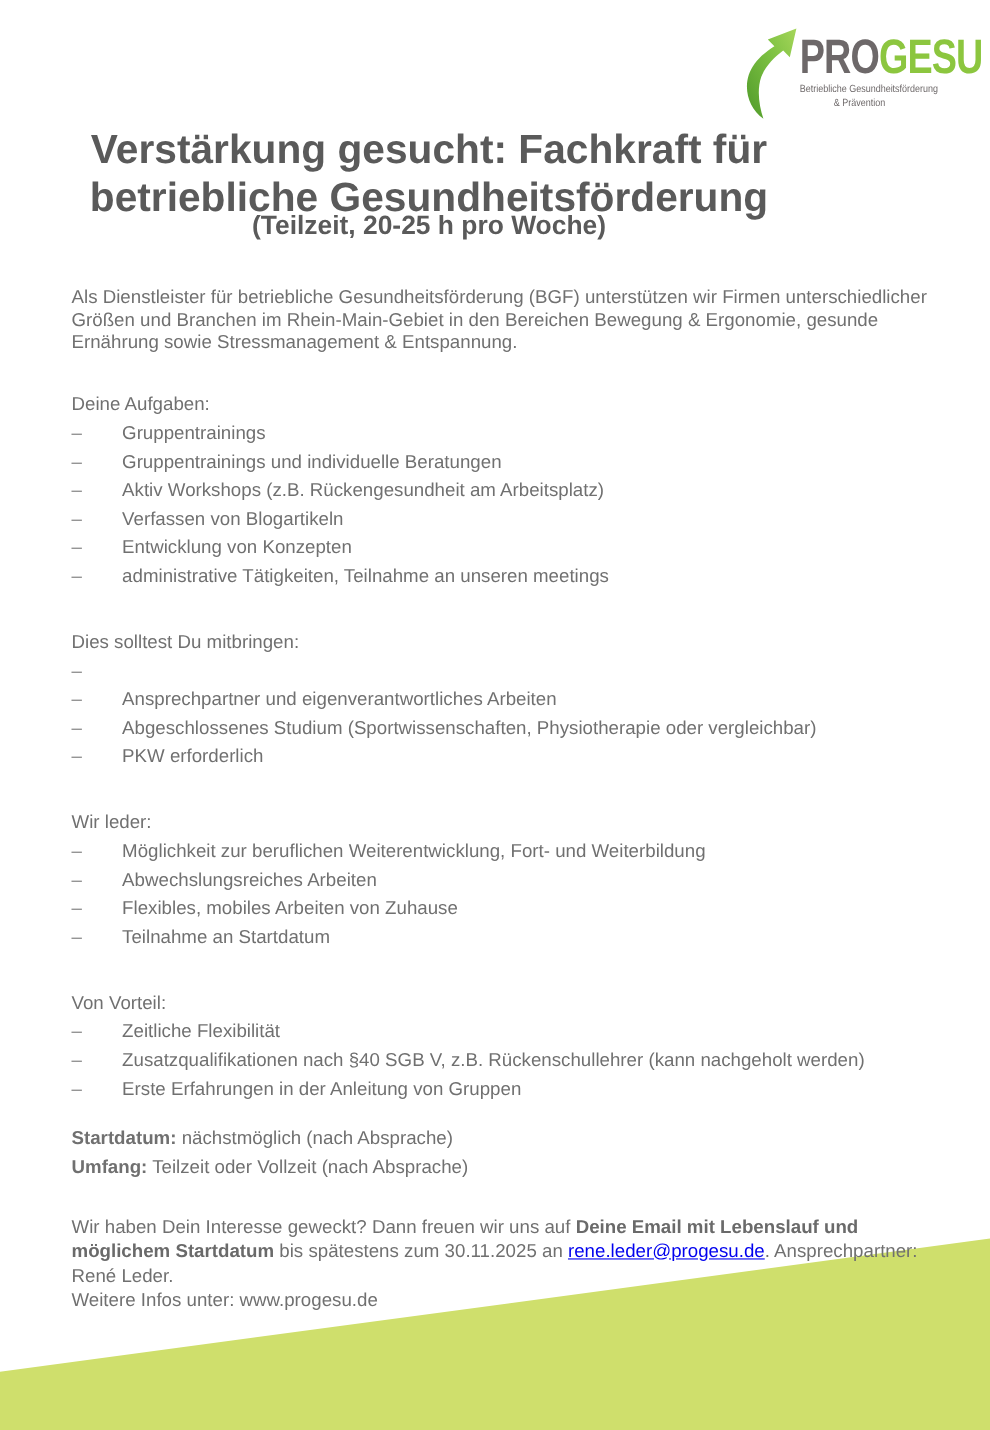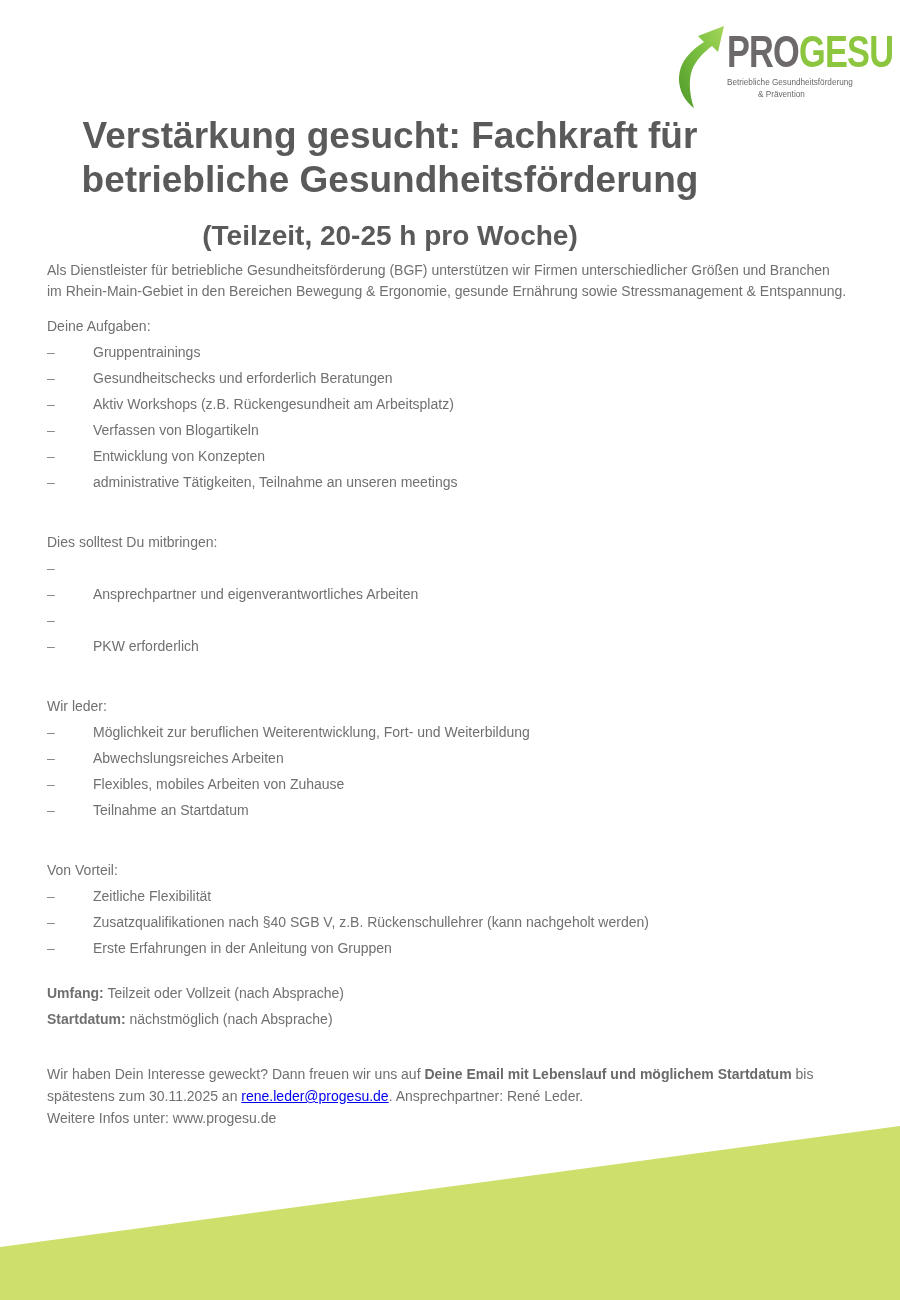--- a/index.html
+++ b/index.html
@@ -34,24 +34,24 @@
       position: absolute; left: 86px; top: 66px;
       font-size: 9.5px; color: #6d6869; white-space: nowrap;
       transform: scaleX(0.86); transform-origin: left top;
     }
     .title {
       position: absolute; left: 0; width: 780px; text-align: center;
       color: #5a5a5a; font-weight: bold; margin: 0;
     }
     .title-l1 { top: 114px; font-size: 37px; line-height: 44px; }
     .title-l2 { top: 158px; font-size: 37px; line-height: 44px; }
-    .title-l3 { top: 219px; font-size: 28px; line-height: 34px; }
+    .title-l3 { top: 189px; font-size: 24px; line-height: 34px; }
     .content {
-      position: absolute; left: 47px; top: 260px; width: 800px;
-      font-size: 14px; line-height: 20.5px; color: #707070;
+      position: absolute; left: 65px; top: 260px; width: 800px;
+      font-size: 17px; line-height: 20.5px; color: #707070;
     }
     .para { margin: 0; }
     .section { margin-top: 36px; }
     .section-title { margin: 0; line-height: 22px; }
     ul.dash-list { list-style: none; margin: 2px 0 0 0; padding: 0; }
     ul.dash-list li { position: relative; padding-left: 46px; line-height: 26px; height: 26px; }
     .dash { position: absolute; left: 0; top: 0; color: #8a8a8a; }
     .facts { margin-top: 19px; }
     .fact { line-height: 26px; margin: 0; }
     .fact b { color: #707070; }
@@ -82,38 +82,38 @@
   <div class="logo-sub2">&amp; Prävention</div>
 </div>
 
 <h1 class="title title-l1">Verstärkung gesucht: Fachkraft für</h1>
 <h1 class="title title-l2">betriebliche Gesundheitsförderung</h1>
 <h2 class="title title-l3">(Teilzeit, 20-25 h pro Woche)</h2>
 
 <div class="content">
   <p class="para">Als Dienstleister für betriebliche Gesundheitsförderung (BGF) unterstützen wir Firmen unterschiedlicher Größen und Branchen im Rhein-Main-Gebiet in den Bereichen Bewegung &amp; Ergonomie, gesunde Ernährung sowie Stressmanagement &amp; Entspannung.</p>
 
-  <div class="section" style="margin-top:14px;">
+  <div class="section" style="margin-top:35px;">
     <p class="section-title">Deine Aufgaben:</p>
     <ul class="dash-list">
       <li><span class="dash">–</span><span>Gruppentrainings</span></li>
-      <li><span class="dash">–</span><span>Gesundheitschecks und erforderlich Beratungen</span></li>
+      <li><span class="dash">–</span><span>Gruppentrainings und individuelle Beratungen</span></li>
       <li><span class="dash">–</span><span>Aktiv Workshops (z.B. Rückengesundheit am Arbeitsplatz)</span></li>
       <li><span class="dash">–</span><span>Verfassen von Blogartikeln</span></li>
       <li><span class="dash">–</span><span>Entwicklung von Konzepten</span></li>
       <li><span class="dash">–</span><span>administrative Tätigkeiten, Teilnahme an unseren meetings</span></li>
     </ul>
   </div>
 
   <div class="section">
     <p class="section-title">Dies solltest Du mitbringen:</p>
     <ul class="dash-list">
       <li><span class="dash">–</span></li>
       <li><span class="dash">–</span><span>Ansprechpartner und eigenverantwortliches Arbeiten</span></li>
-      <li><span class="dash">–</span></li>
+      <li><span class="dash">–</span><span>Abgeschlossenes Studium (Sportwissenschaften, Physiotherapie oder vergleichbar)</span></li>
       <li><span class="dash">–</span><span>PKW erforderlich</span></li>
     </ul>
   </div>
 
   <div class="section">
     <p class="section-title">Wir leder:</p>
     <ul class="dash-list">
       <li><span class="dash">–</span><span>Möglichkeit zur beruflichen Weiterentwicklung, Fort- und Weiterbildung</span></li>
       <li><span class="dash">–</span><span>Abwechslungsreiches Arbeiten</span></li>
       <li><span class="dash">–</span><span>Flexibles, mobiles Arbeiten von Zuhause</span></li>
@@ -124,21 +124,21 @@
   <div class="section">
     <p class="section-title">Von Vorteil:</p>
     <ul class="dash-list">
       <li><span class="dash">–</span><span>Zeitliche Flexibilität</span></li>
       <li><span class="dash">–</span><span>Zusatzqualifikationen nach §40 SGB V, z.B. Rückenschullehrer (kann nachgeholt werden)</span></li>
       <li><span class="dash">–</span><span>Erste Erfahrungen in der Anleitung von Gruppen</span></li>
     </ul>
   </div>
 
   <div class="facts">
+    <p class="fact"><b>Startdatum:</b><span> nächstmöglich (nach Absprache)</span></p>
     <p class="fact"><b>Umfang:</b><span> Teilzeit oder Vollzeit (nach Absprache)</span></p>
-    <p class="fact"><b>Startdatum:</b><span> nächstmöglich (nach Absprache)</span></p>
   </div>
 
   <div class="closing">
     <span>Wir haben Dein Interesse geweckt? Dann freuen wir uns auf </span><b>Deine Email mit Lebenslauf und möglichem Startdatum</b><span> bis spätestens zum 30.11.2025 an </span><a class="email" href="#">rene.leder@progesu.de</a><span>. Ansprechpartner: René Leder.</span><br>
     <span>Weitere Infos unter: www.progesu.de</span>
   </div>
 </div>
 
 </body></html>

